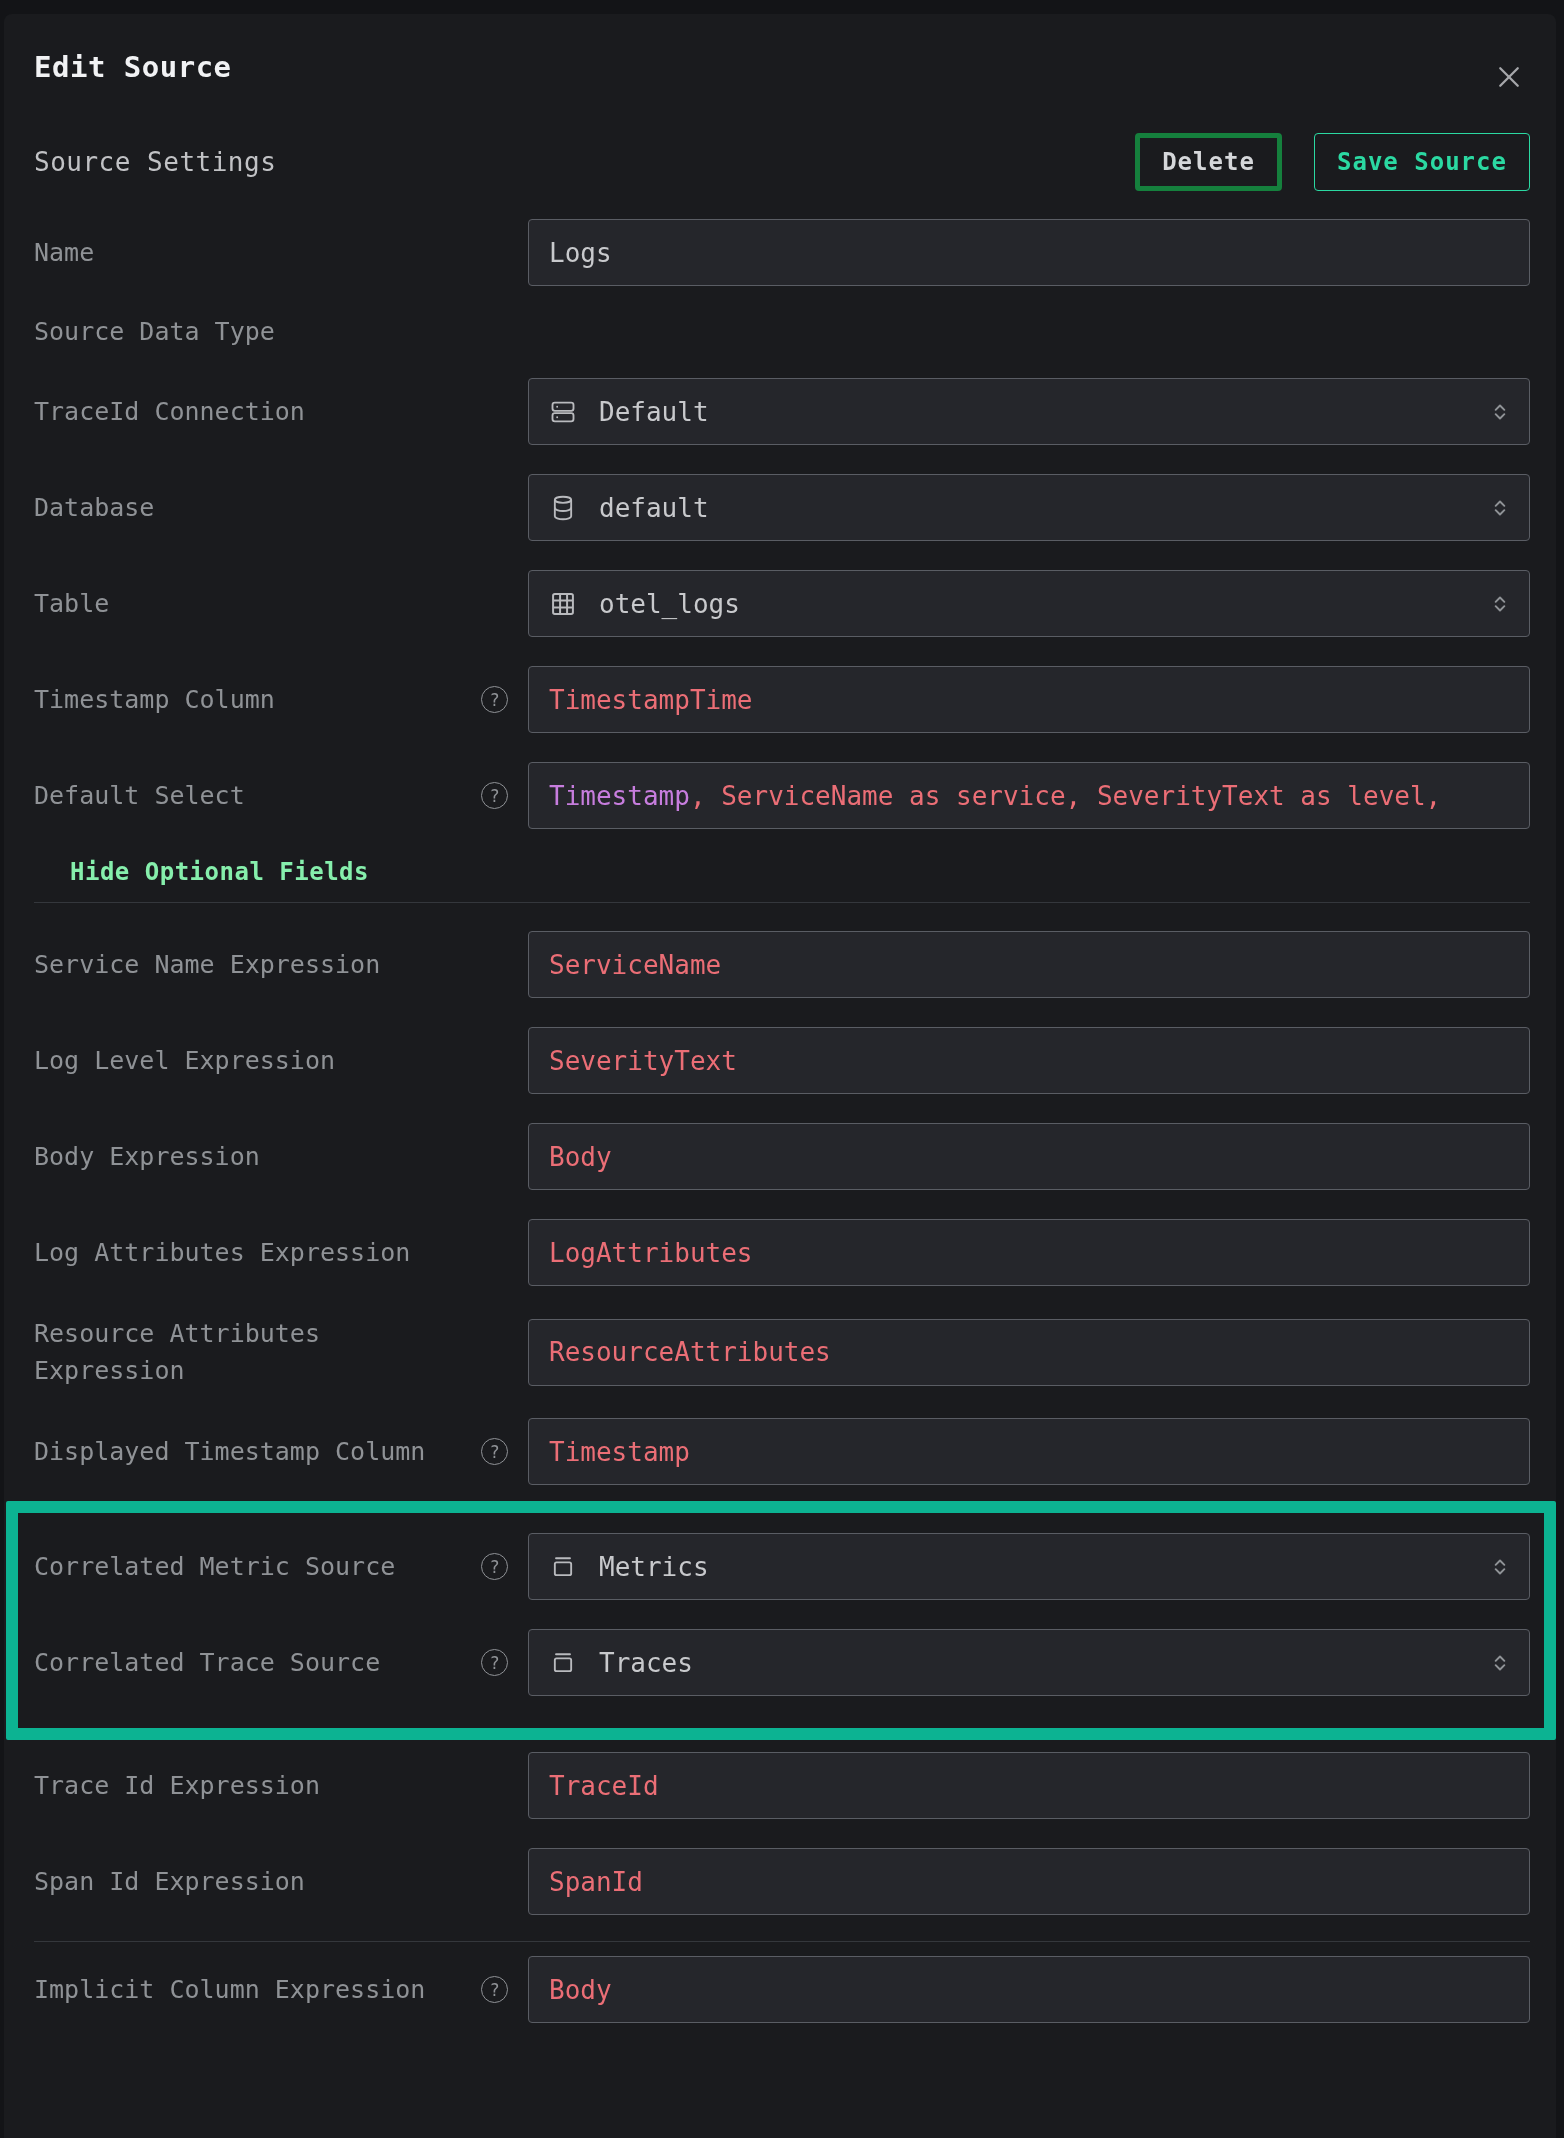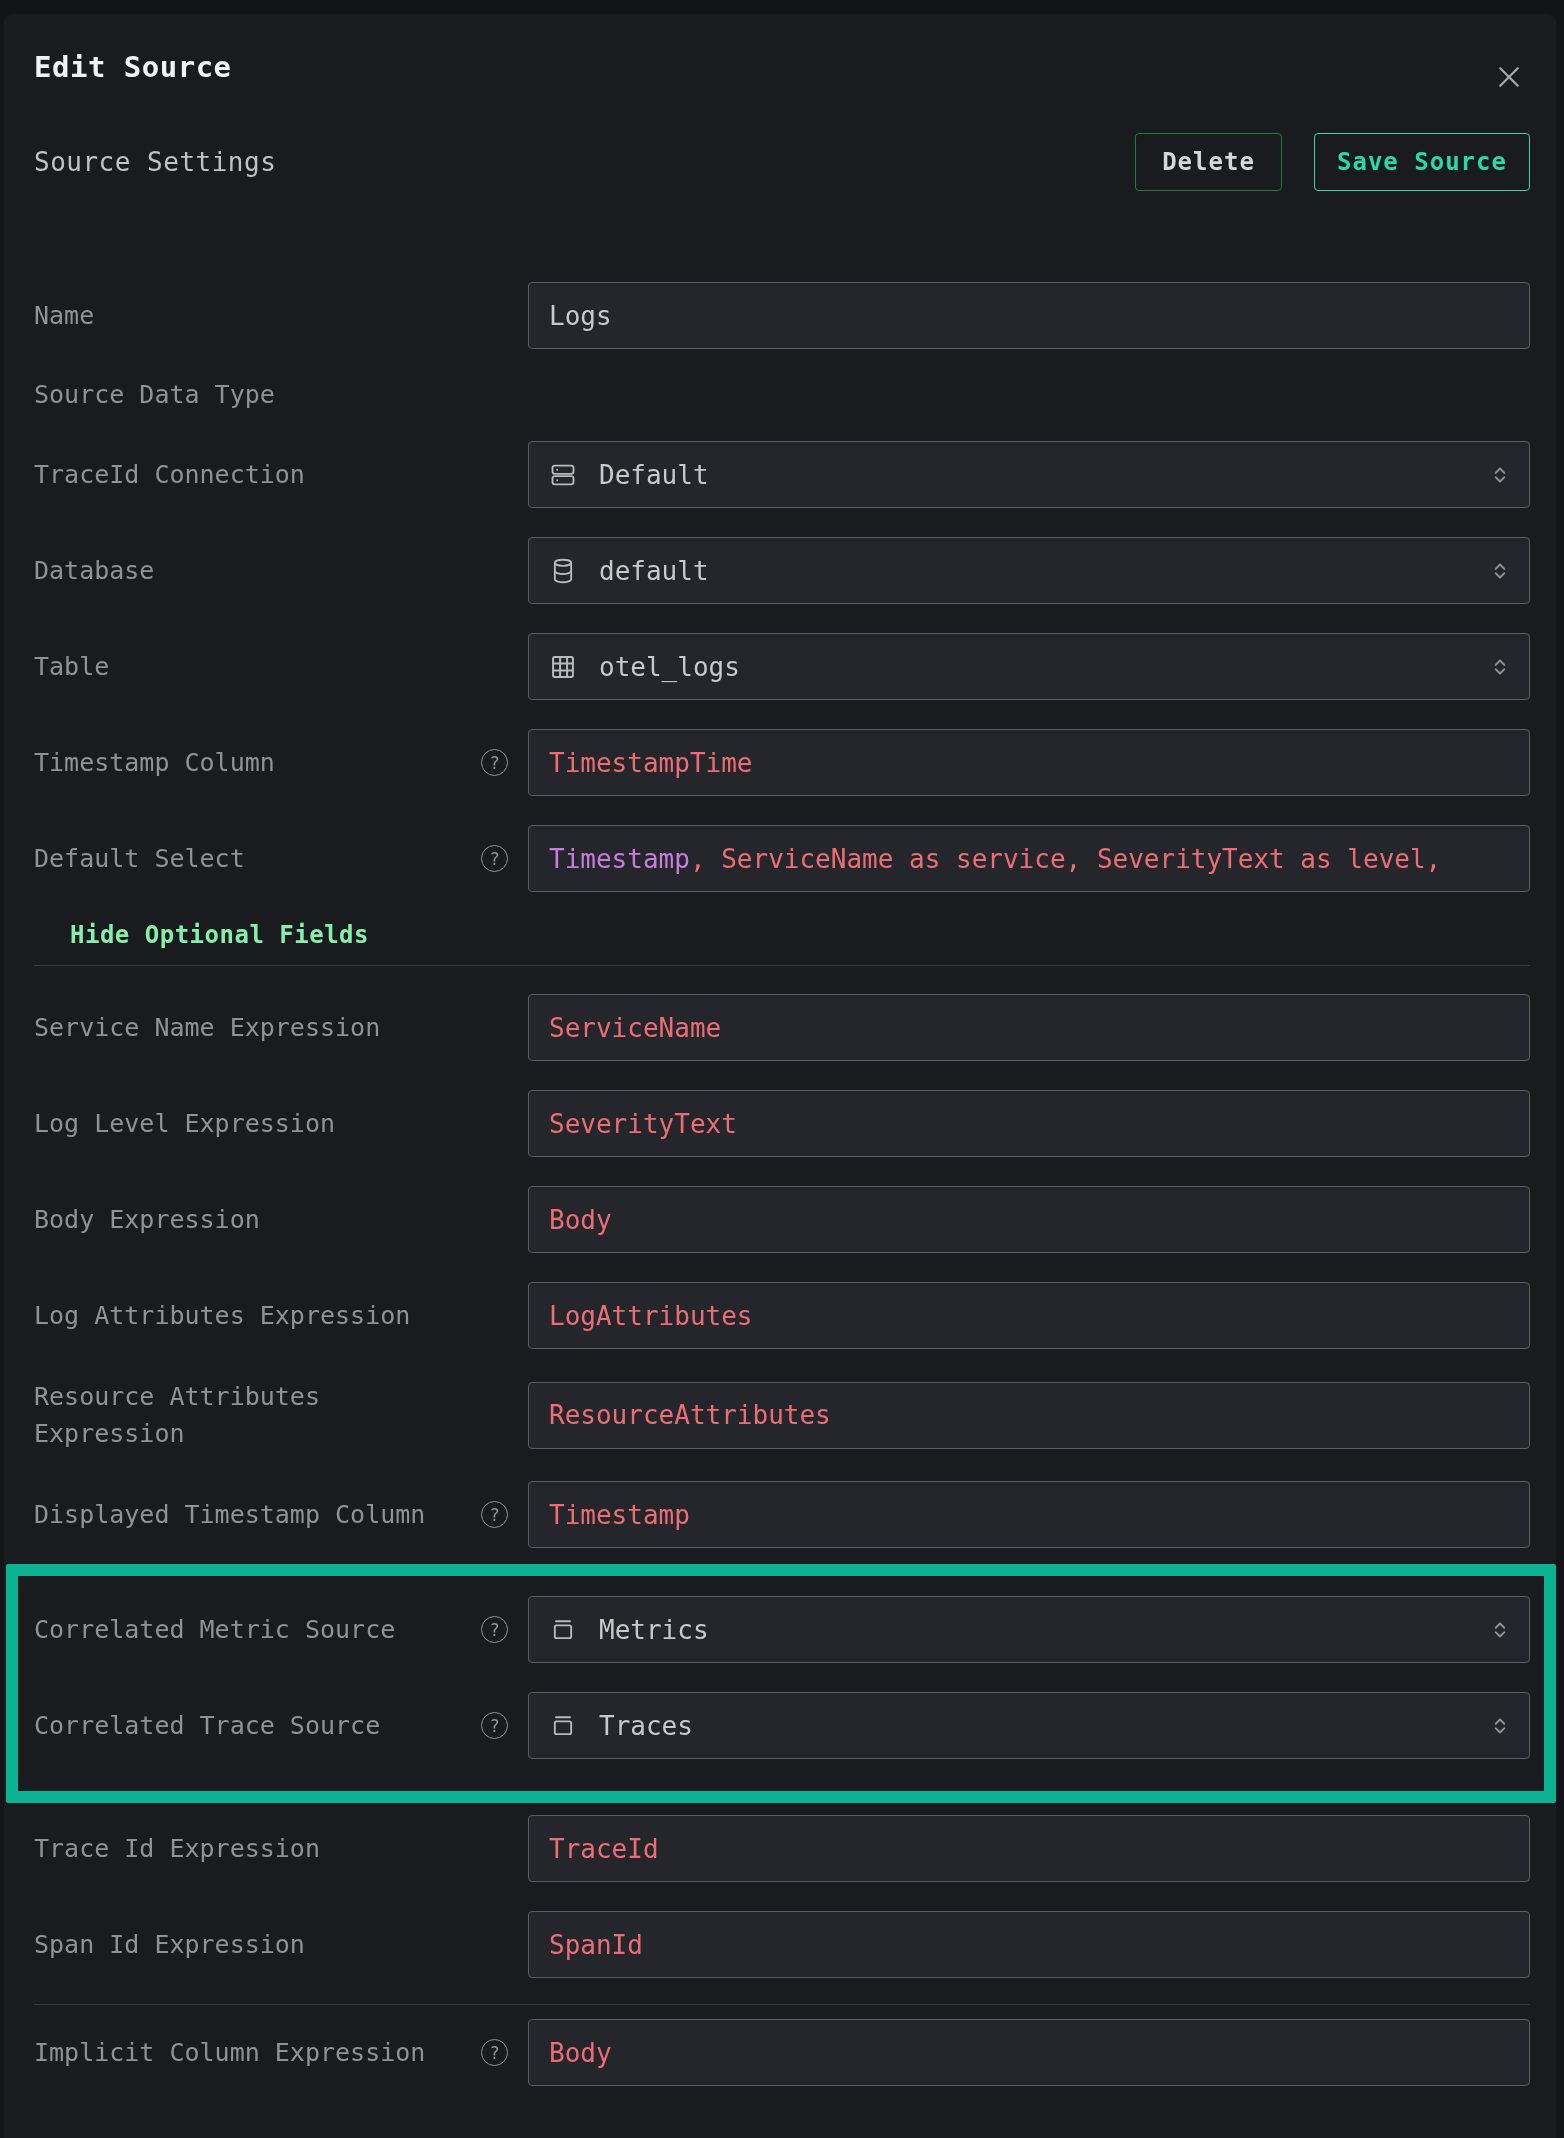--- a/index.html
+++ b/index.html
@@ -21,21 +21,21 @@
     display:flex; align-items:center; justify-content:center; cursor:pointer;
   }
   .toolbar { margin-top:48px; height:60px; display:flex; align-items:center; }
   .section-title { font-size:26px; color:#C1C2C5; letter-spacing:0.5px; }
   .toolbar-btns { margin-left:auto; display:flex; gap:32px; align-items:center; }
   .btn {
     height:58px; border-radius:4px; background:transparent;
     font-family:inherit; font-size:24px; font-weight:bold; letter-spacing:1px;
     display:flex; align-items:center; justify-content:center; cursor:pointer;
   }
-  .btn-delete { width:147px; border:1px solid #15803d; color:#D5D7DA; }
+  .btn-delete { width:147px; border:5px solid #15803d; color:#D5D7DA; }
   .btn-save   { width:216px; border:1px solid #2BD9A2; color:#2BD9A2; }
   
   .row { display:flex; align-items:center; margin-bottom:29px; }
   .label-area { width:494px; flex:0 0 494px; display:flex; align-items:center; }
   .f-label { font-size:25px; line-height:34px; color:#8F9296; }
   .help {
     margin-left:auto; margin-right:20px; width:27px; height:27px; flex:0 0 27px;
     border:1.5px solid #8F9296; border-radius:50%; color:#8F9296;
     font-size:17px; display:flex; align-items:center; justify-content:center; cursor:pointer;
   }
@@ -103,21 +103,21 @@
   </div>
 
   <div class="toolbar">
     <div class="section-title">Source Settings</div>
     <div class="toolbar-btns">
       <button class="btn btn-delete">Delete</button>
       <button class="btn btn-save">Save Source</button>
     </div>
   </div>
 
-  <div class="row" style="margin-top:90px;">
+  <div class="row" style="margin-top:27px;">
     <div class="label-area">
       <span class="f-label">Name</span>
     </div>
     <div class="field-col">
       <input class="fieldbox" readonly="" value="Logs" style="">
     </div>
   </div>
 
   <div class="row">
     <div class="label-area">

